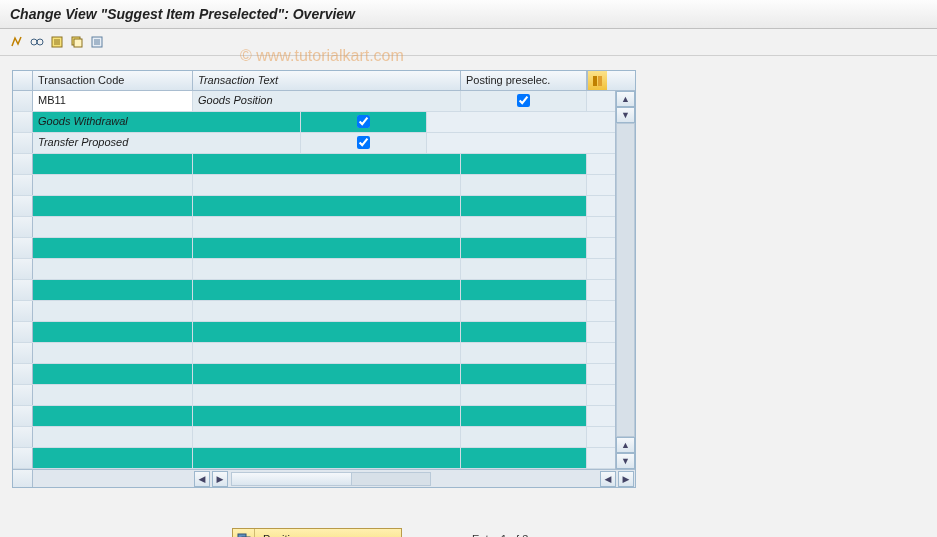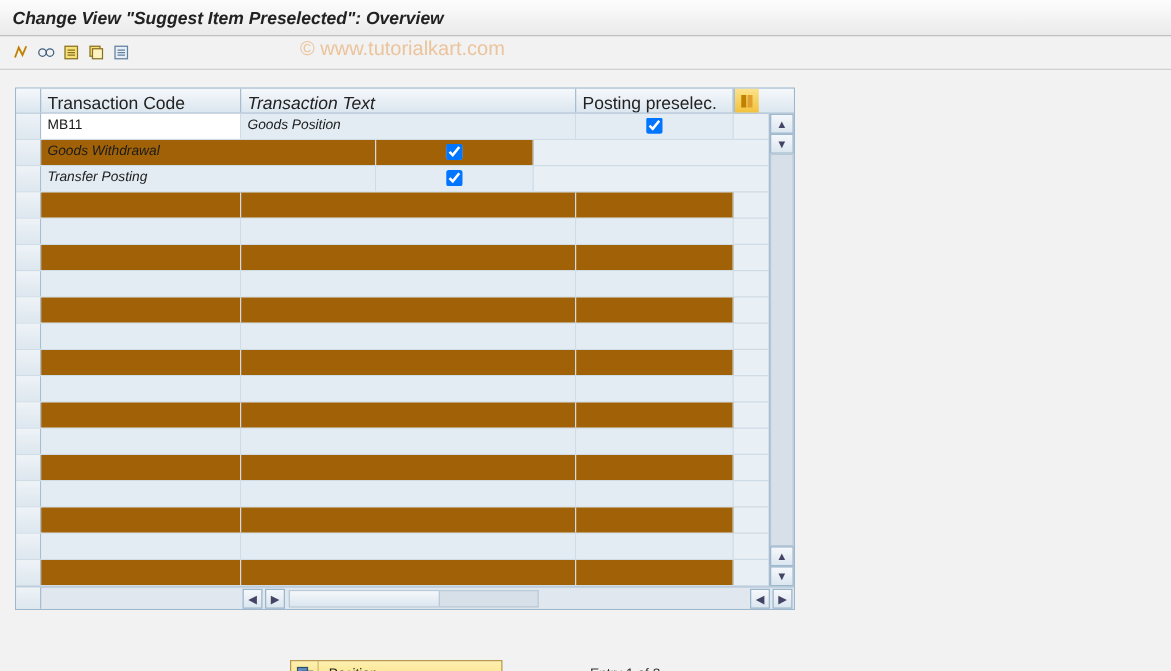--- a/index.html
+++ b/index.html
@@ -35,21 +35,21 @@
       border: 1px solid transparent;
       display: flex;
       align-items: center;
       justify-content: center;
       cursor: pointer;
       font-size: 12px;
     }
     .watermark {
       position: absolute;
       left: 240px;
-      top: 2px;
+      top: 18px;
       color: rgba(230,150,70,0.5);
       font-size: 16px;
       font-weight: normal;
       font-style: normal;
       text-align: center;
     }
     .content-area {
       padding: 14px 12px;
     }
     .table-region {
@@ -66,21 +66,21 @@
       align-items: stretch;
     }
     .rowsel-head {
       width: 20px;
       border-right: 1px solid #a9bdd0;
       background: linear-gradient(to bottom, #f5f8fb, #dbe6ef);
     }
     .colh {
       border-right: 1px solid #a9bdd0;
       padding: 3px 5px;
-      font-size: 14px;
+      font-size: 11px;
       color: #222;
       overflow: hidden;
       white-space: nowrap;
     }
     .col-code { width: 160px; }
     .col-text { width: 268px; font-style: italic; }
     .col-prop { width: 126px; }
     .config-head {
       width: 20px;
       background: linear-gradient(to bottom,#fbe28a,#f2c23d);
@@ -113,21 +113,21 @@
     .rowsel {
       width: 20px;
       border-right: 1px solid #a9bdd0;
       background: linear-gradient(to bottom,#eef3f7,#dde7ef);
     }
     .cell {
       border-right: 1px solid #cfdbe5;
       padding: 3px 5px;
       font-size: 11px;
       color: #1a1a1a;
-      background: #a16207;
+      background: #14b8a6;
       overflow: hidden;
       white-space: nowrap;
     }
     .row:nth-child(odd) .cell { background: #e3ecf2; }
     .cell.white { background: #ffffff !important; }
     .cell.center { text-align: center; }
     .cell input[type=checkbox] { margin: 0; }
     .hscroll-row {
       display:flex;
       height: 18px;
@@ -232,21 +232,21 @@
             <div class="cell col-text">Goods Position</div>
             <div class="cell center col-prop"><input type="checkbox" checked="" style=""></div>
           </div>
           <div class="row">
             <div class="rowsel"></div>
             <div class="cell col-text">Goods Withdrawal</div>
             <div class="cell center col-prop"><input type="checkbox" checked="" style=""></div>
           </div>
           <div class="row">
             <div class="rowsel"></div>
-            <div class="cell col-text">Transfer Posting</div>
+            <div class="cell col-text">Transfer Proposed</div>
             <div class="cell center col-prop"><input type="checkbox" checked="" style=""></div>
           </div>
           <div class="row">
             <div class="rowsel"></div>
             <div class="cell col-code"></div>
             <div class="cell col-text"></div>
             <div class="cell center col-prop"></div>
           </div>
           <div class="row">
             <div class="rowsel"></div>

